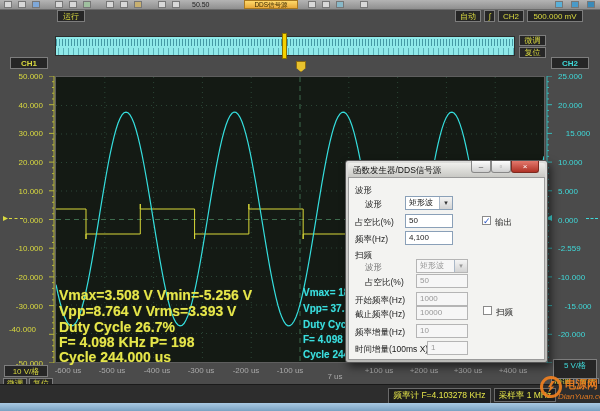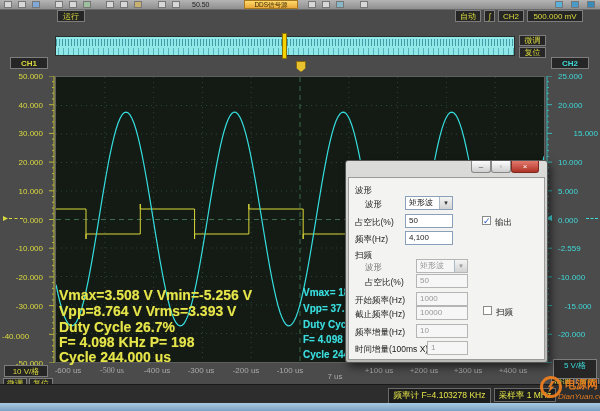--- a/index.html
+++ b/index.html
@@ -244,64 +244,65 @@
   <div id="ch1Scale" class="scl" style="color:#d9d93f">
       <span style="left: 2px; top: 72px; width: 41px; text-align: right;">50.000</span>
       <span style="left: 2px; top: 100.7px; width: 41px; text-align: right;">40.000</span>
       <span style="left: 2px; top: 129.4px; width: 41px; text-align: right;">30.000</span>
       <span style="left: 2px; top: 158.1px; width: 41px; text-align: right;">20.000</span>
       <span style="left: 2px; top: 186.8px; width: 41px; text-align: right;">10.000</span>
       <span style="left: 2px; top: 215.5px; width: 41px; text-align: right;">0.000</span>
       <span style="left: 2px; top: 244.2px; width: 41px; text-align: right;">-10.000</span>
       <span style="left: 2px; top: 272.9px; width: 41px; text-align: right;">-20.000</span>
       <span style="left: 2px; top: 301.6px; width: 41px; text-align: right;">-30.000</span>
-      <span style="left: 2px; top: 332px; width: 41px; text-align: left;">-40.000</span>
+      <span style="left: 2px; top: 325px; width: 41px; text-align: center;">-40.000</span>
       <span style="left: 2px; top: 359px; width: 41px; text-align: right;">-50.000</span>
     </div>
   <div id="ch2Scale" class="scl" style="color:#3fd9d9">
       <span style="left: 558px; top: 72px; width: 40px; text-align: left;">25.000</span>
       <span style="left: 558px; top: 100.7px; width: 40px; text-align: left;">20.000</span>
-      <span style="left: 558px; top: 129.4px; width: 40px; text-align: right;">15.000</span>
+      <span style="left: 558px; top: 129.4px; width: 40px; text-align: center;">15.000</span>
       <span style="left: 558px; top: 158.1px; width: 40px; text-align: left;">10.000</span>
       <span style="left: 558px; top: 186.8px; width: 40px; text-align: left;">5.000</span>
       <span style="left: 558px; top: 215.5px; width: 40px; text-align: left;">0.000</span>
       <span style="left: 558px; top: 244.2px; width: 40px; text-align: left;">-2.559</span>
       <span style="left: 558px; top: 272.9px; width: 40px; text-align: left;">-10.000</span>
       <span style="left: 558px; top: 301.6px; width: 40px; text-align: center;">-15.000</span>
       <span style="left: 558px; top: 330.3px; width: 40px; text-align: left;">-20.000</span>
       <span style="left: 558px; top: 359px; width: 40px; text-align: left;">-25.000</span>
     </div>
 
   <div class="abs" style="left:3px;top:216px;width:5px;height:5px;background:#d9d93f;clip-path:polygon(0 0,100% 50%,0 100%)"></div>
   <div class="abs" style="left:9px;top:218px;width:14px;height:0;border-top:1px dashed #d9d93f"></div>
   <div class="abs" style="left:546px;top:215px;width:6px;height:6px;background:#3fd9d9;clip-path:polygon(100% 0,0 50%,100% 100%)"></div>
   <div class="abs" style="left:586px;top:218px;width:12px;height:0;border-top:1px dashed #3fd9d9"></div>
 
   <div id="xAxis">
       <span class="xt" style="left: 46px; top: 366px;">-600 us</span>
-      <span class="xt" style="left: 90px; top: 366px; font-family: Liberation Serif, serif;">-500 us</span>
+      <span class="xt" style="left: 90px; top: 366px;">-500 us</span>
       <span class="xt" style="left: 135px; top: 366px;">-400 us</span>
       <span class="xt" style="left: 179px; top: 366px;">-300 us</span>
       <span class="xt" style="left: 224px; top: 366px;">-200 us</span>
       <span class="xt" style="left: 268px; top: 366px;">-100 us</span>
       <span class="xt" style="left: 357px; top: 366px;">+100 us</span>
       <span class="xt" style="left: 402px; top: 366px;">+200 us</span>
       <span class="xt" style="left: 446px; top: 366px;">+300 us</span>
       <span class="xt" style="left: 491px; top: 366px;">+400 us</span>
     </div>
   <span class="xt" style="left:313px;top:372px">7 us</span>
 
   <div class="sbtn" style="left:4px;top:365px;width:44px;height:12px;line-height:11px">10 V/格</div>
   <div class="sbtn" style="left:3px;top:378px;width:24px;height:11px;line-height:9px">微调</div>
   <div class="sbtn" style="left:29px;top:378px;width:24px;height:11px;line-height:9px">复位</div>
   <div class="sbtn cy" style="left:553px;top:359px;width:44px;height:20px;line-height:11px">5 V/格</div>
   <div class="sbtn" style="left:551px;top:378px;width:23px;height:10px;line-height:8px">微调</div>
   <div class="sbtn" style="left:576px;top:378px;width:23px;height:10px;line-height:8px">复位</div>
 
   <div class="dlg">
+    <div class="dlg-title">函数发生器/DDS信号源</div>
     <div class="capbtn" style="right:56px;width:20px">–</div>
     <div class="capbtn" style="right:36px;width:20px;color:#999">▫</div>
     <div class="capbtn close" style="right:8px;width:28px">×</div>
     <div class="dlg-body">
       <div class="dl" style="left:6px;top:7px">波形</div>
       <div class="dl" style="left:16px;top:21px">波形</div>
       <div class="din combo" style="left:56px;top:18px;width:48px">
         <span>矩形波</span>
         <span class="arr">▾</span>
       </div>

